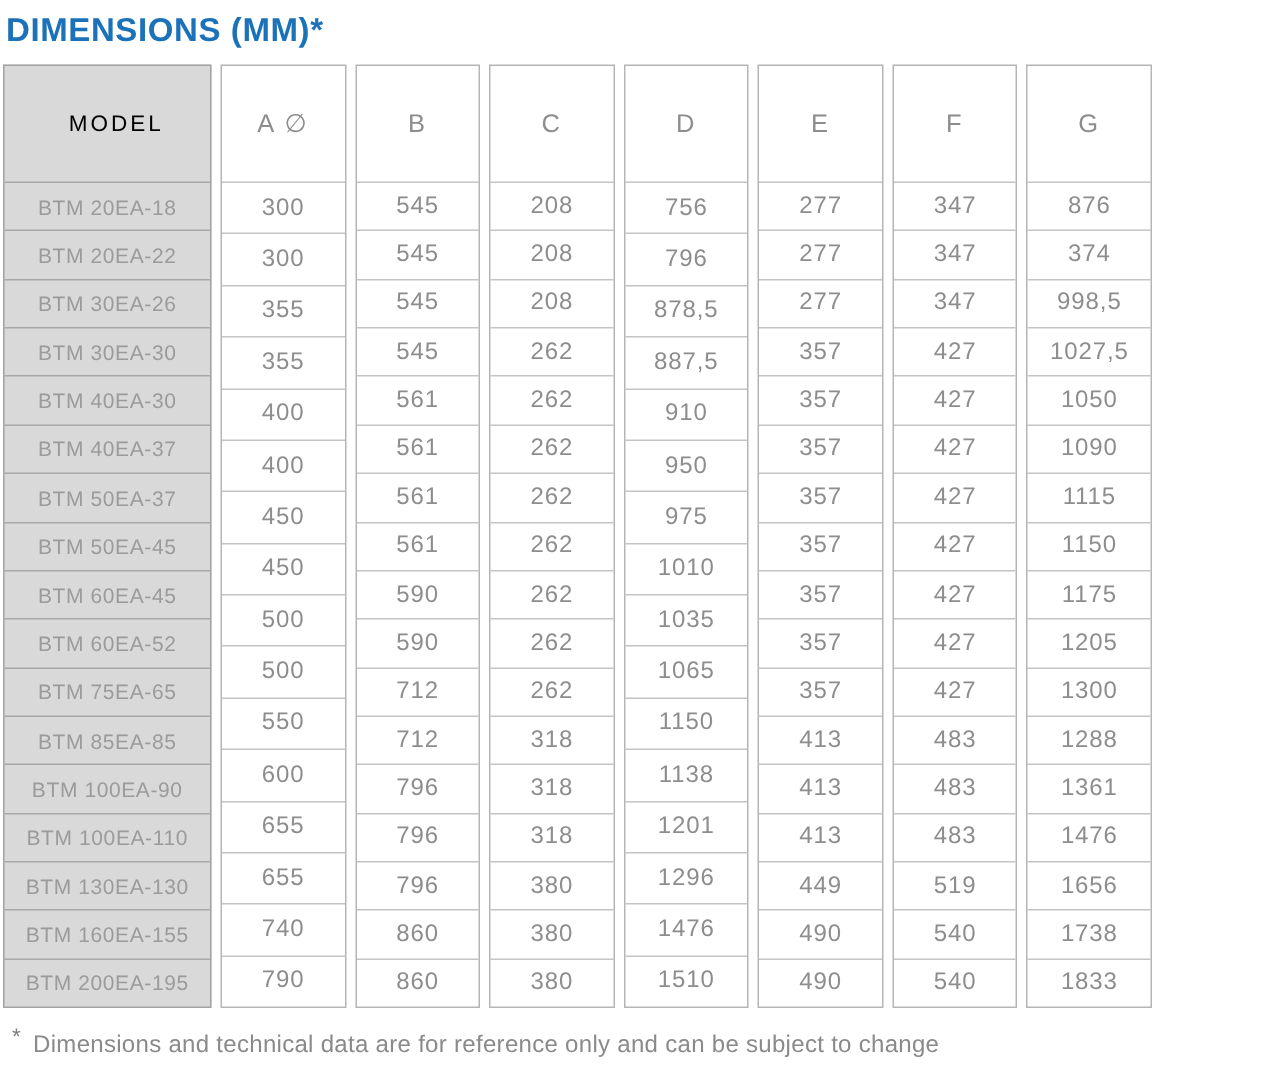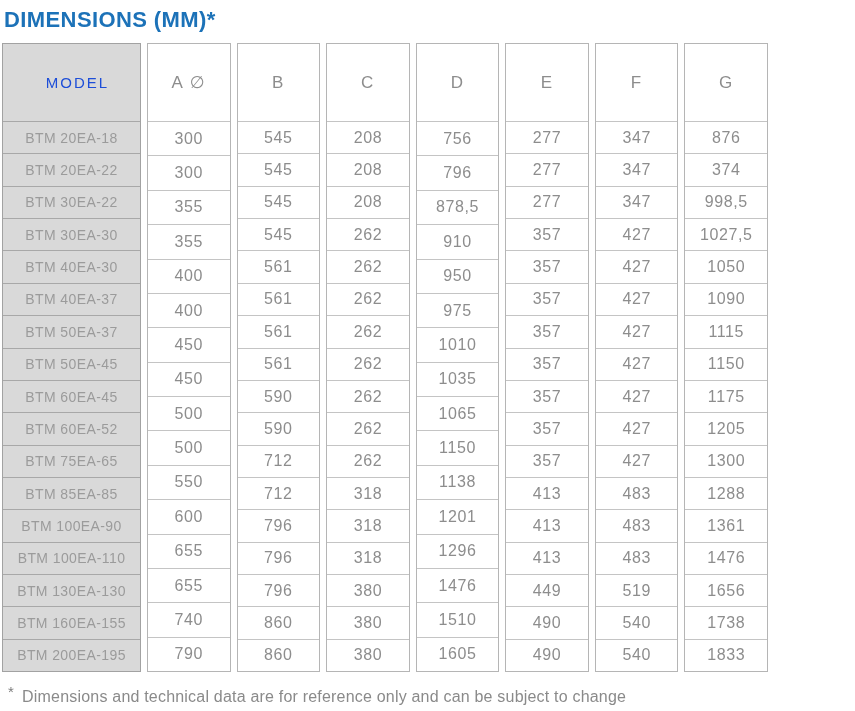--- a/index.html
+++ b/index.html
@@ -46,21 +46,21 @@
     display: flex;
     align-items: center;
     justify-content: center;
     flex: 1 1 0;
     min-height: 0;
   }
   .cell.head { flex: 0 0 77px; height: 77px; }
   .model-col .cell + .cell { border-top: 1px solid #a8a8a8; }
   .data-col  .cell + .cell { border-top: 1px solid #c4c4c4; }
   .model-col .head {
-    color: #1d4ed8;
+    color: #000000;
     font-size: 15px;
     letter-spacing: 2px;
     padding-left: 12px;
   }
   .data-col .head {
     color: #8d8d8d;
     font-size: 17px;
     letter-spacing: 1.5px;
   }
   .model-cell {
@@ -95,21 +95,21 @@
 <div class="page">
 
   <h1 class="page-title">DIMENSIONS (MM)*</h1>
 
   <div class="dim-table">
     <div class="col model-col">
       <div class="cell head">MODEL</div>
 
     <div class="cell model-cell">BTM 20EA-18</div>
         <div class="cell model-cell">BTM 20EA-22</div>
-        <div class="cell model-cell">BTM 30EA-22</div>
+        <div class="cell model-cell">BTM 30EA-26</div>
         <div class="cell model-cell">BTM 30EA-30</div>
         <div class="cell model-cell">BTM 40EA-30</div>
         <div class="cell model-cell">BTM 40EA-37</div>
         <div class="cell model-cell">BTM 50EA-37</div>
         <div class="cell model-cell">BTM 50EA-45</div>
         <div class="cell model-cell">BTM 60EA-45</div>
         <div class="cell model-cell">BTM 60EA-52</div>
         <div class="cell model-cell">BTM 75EA-65</div>
         <div class="cell model-cell">BTM 85EA-85</div>
         <div class="cell model-cell">BTM 100EA-90</div>
@@ -176,33 +176,33 @@
         <div class="cell value-cell">318</div>
         <div class="cell value-cell">380</div>
         <div class="cell value-cell">380</div>
         <div class="cell value-cell">380</div>
       </div>
       <div class="col data-col">
         <div class="cell head">D</div>
         <div class="cell value-cell">756</div>
         <div class="cell value-cell">796</div>
         <div class="cell value-cell">878,5</div>
+        <div class="cell value-cell">887,5</div>
         <div class="cell value-cell">910</div>
         <div class="cell value-cell">950</div>
         <div class="cell value-cell">975</div>
         <div class="cell value-cell">1010</div>
         <div class="cell value-cell">1035</div>
         <div class="cell value-cell">1065</div>
         <div class="cell value-cell">1150</div>
         <div class="cell value-cell">1138</div>
         <div class="cell value-cell">1201</div>
         <div class="cell value-cell">1296</div>
         <div class="cell value-cell">1476</div>
         <div class="cell value-cell">1510</div>
-        <div class="cell value-cell">1605</div>
       </div>
       <div class="col data-col">
         <div class="cell head">E</div>
         <div class="cell value-cell">277</div>
         <div class="cell value-cell">277</div>
         <div class="cell value-cell">277</div>
         <div class="cell value-cell">357</div>
         <div class="cell value-cell">357</div>
         <div class="cell value-cell">357</div>
         <div class="cell value-cell">357</div>

